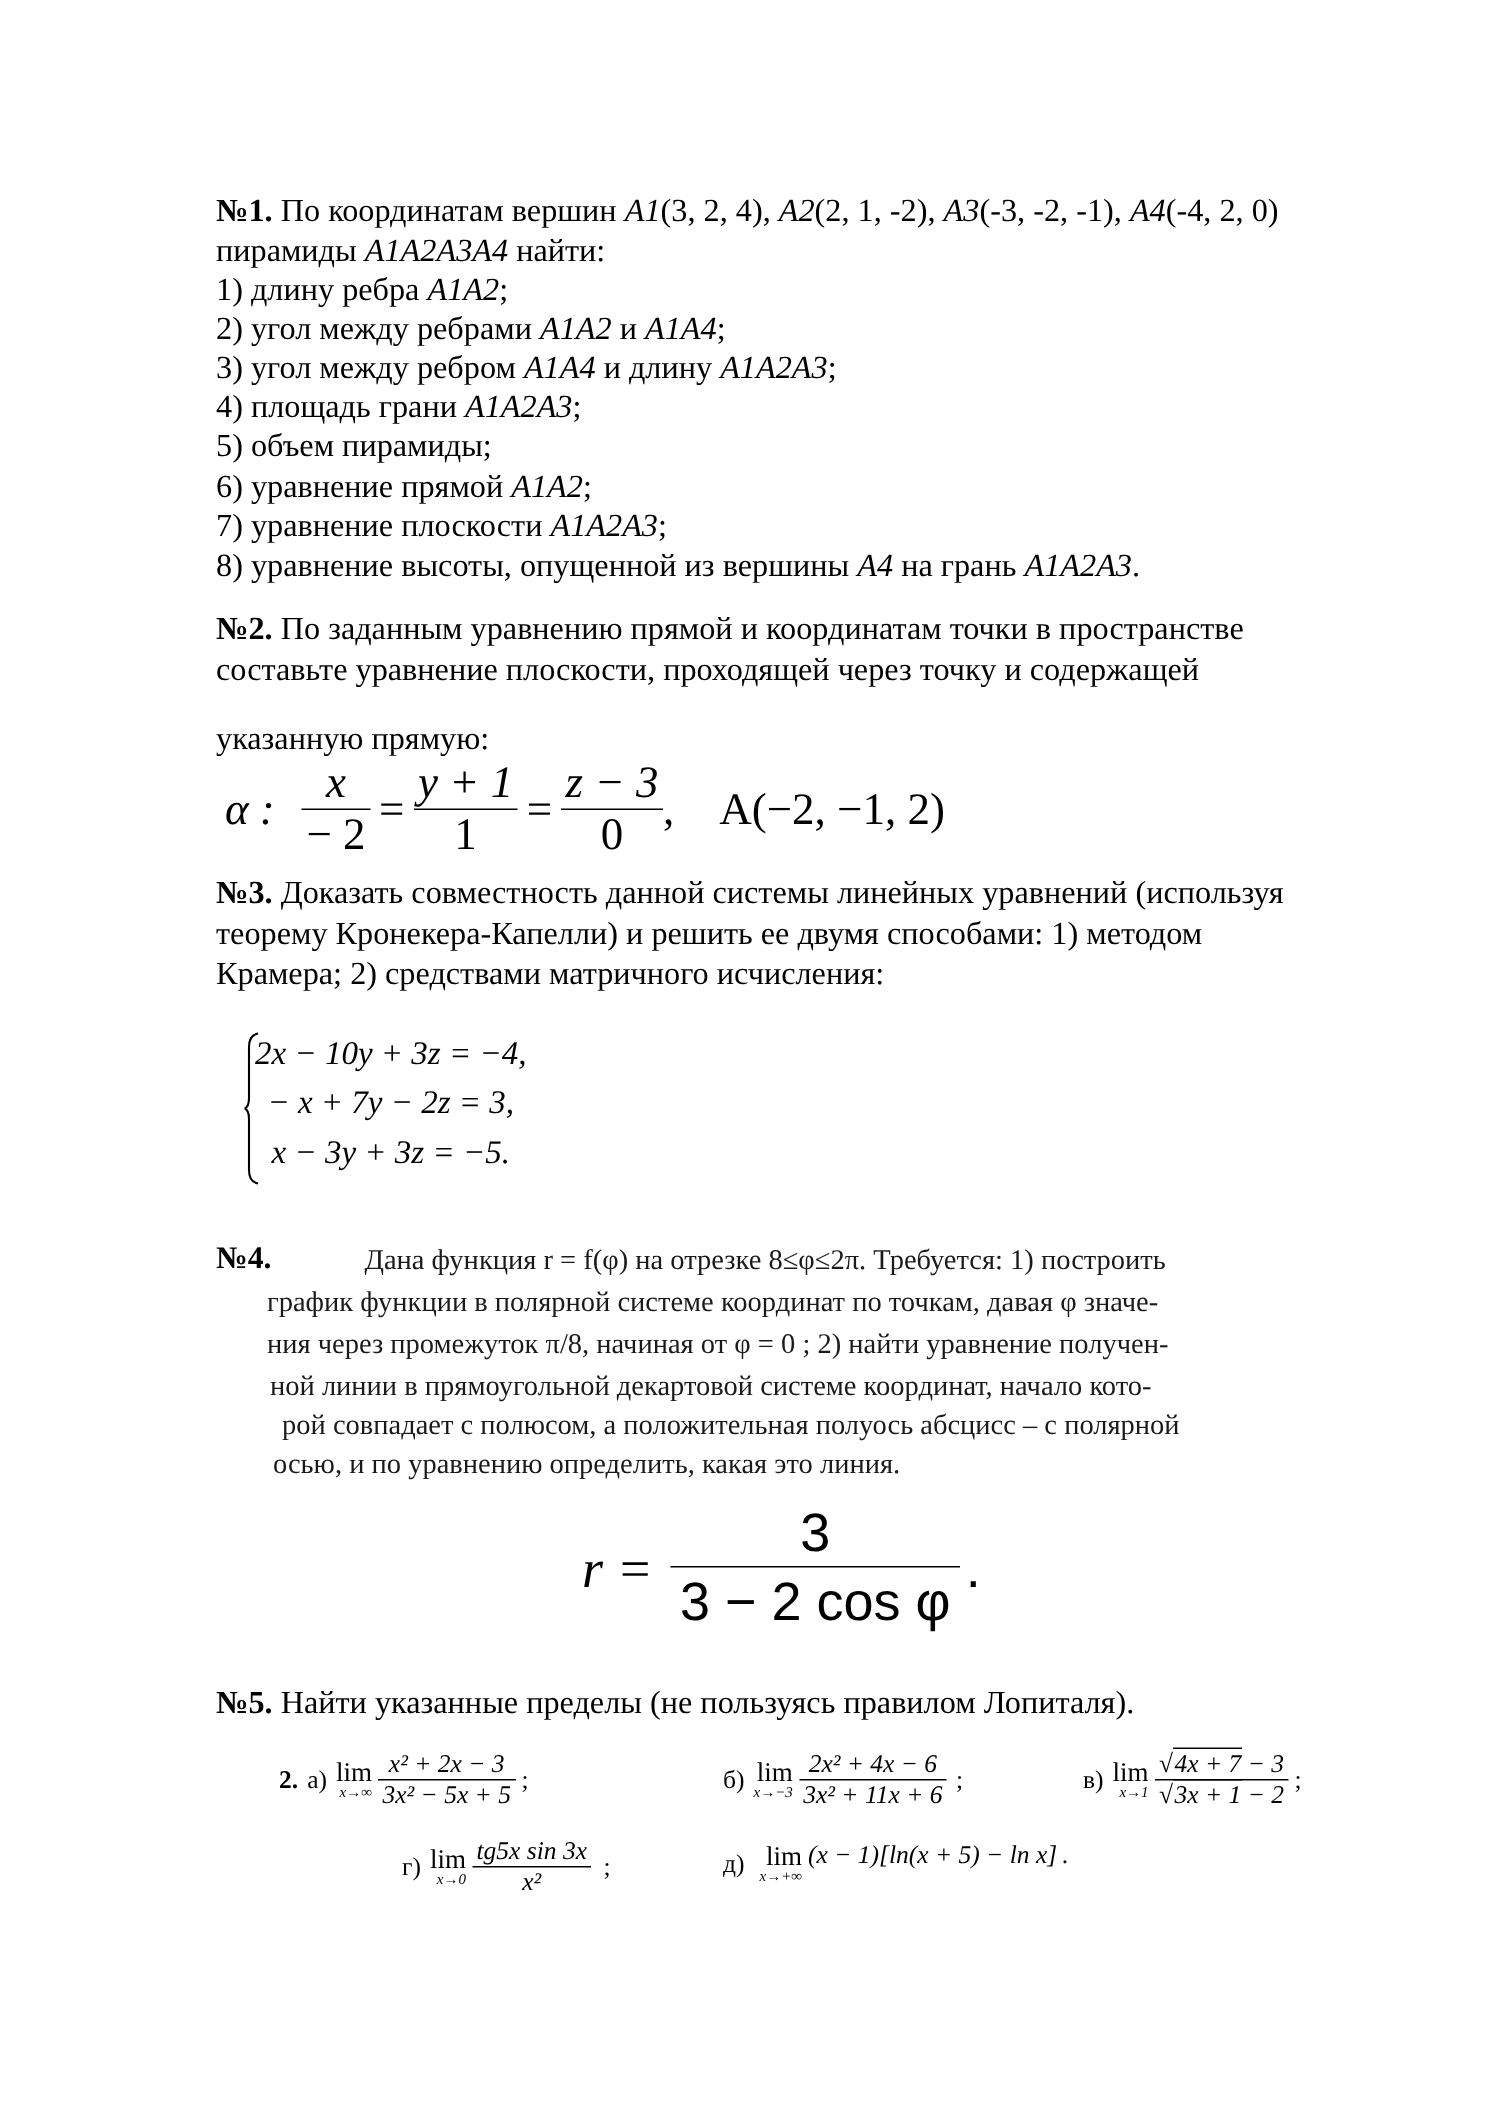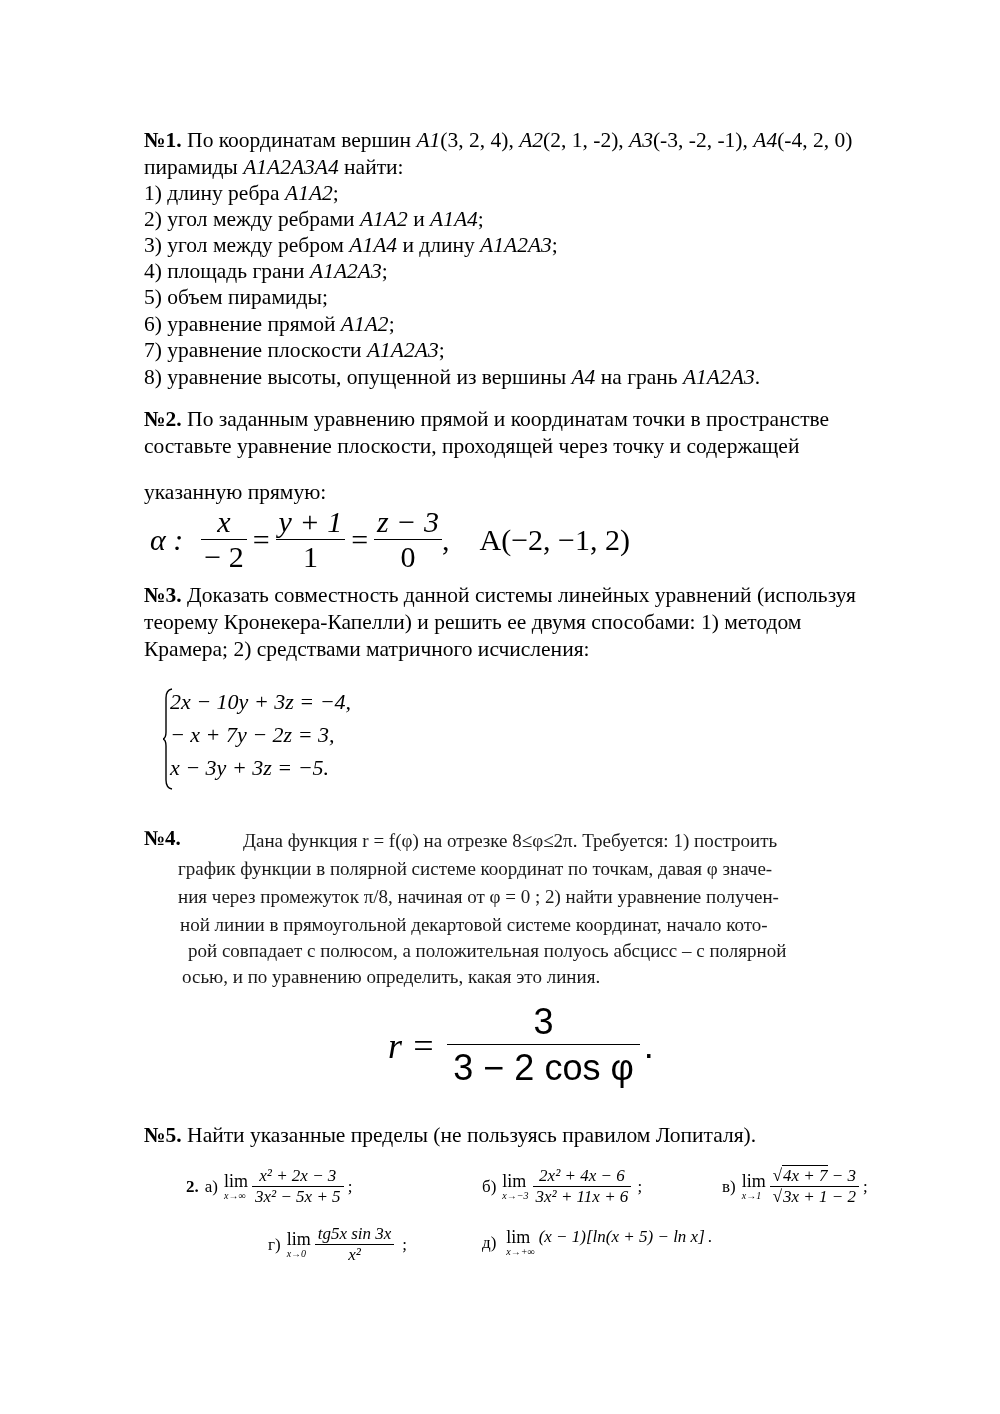--- a/index.html
+++ b/index.html
@@ -3,32 +3,32 @@
 <meta charset="utf-8">
 <style>
   html, body { margin: 0; padding: 0; background: #ffffff; }
   body {
     width: 1000px; height: 1414px; position: relative; overflow: hidden;
     font-family: "Liberation Serif", serif; color: #000;
   }
   .abs { position: absolute; }
   .line { position: absolute; left: 144px; font-size: 21.5px; line-height: 26px; white-space: nowrap; }
   .num { font-weight: bold; }
-  i, .it { font-style: italic; }
+  i, .it { font-style: italic; text-align: center; }
   .frac { display: inline-flex; flex-direction: column; align-items: center; vertical-align: middle; }
   .frac .n { padding: 0 3px; }
   .frac .d { border-top: 1.5px solid #000; padding: 0 3px; width: 100%; text-align: center; box-sizing: border-box; }
   .big { font-size: 30px; }
   .eqsign { padding: 0 6px; }
   .sys { position: absolute; left: 170px; top: 685px; font-size: 22px; }
   .sys .row { height: 33px; line-height: 33px; white-space: nowrap; }
   .brace { position: absolute; left: 163px; top: 688px; width: 10px; height: 102px; }
   .p4 { position: absolute; font-size: 19px; line-height: 26px; white-space: nowrap; color: #1a1a1a; }
   .lim-block { position: absolute; display: inline-flex; align-items: center; font-size: 17px; white-space: nowrap; }
-  .lim { display: inline-flex; flex-direction: column; align-items: flex-start; margin: 0 4px 0 6px; }
+  .lim { display: inline-flex; flex-direction: column; align-items: flex-end; margin: 0 4px 0 6px; }
   .lim .word { font-size: 18px; line-height: 18px; }
   .lim .sub { font-size: 10px; font-style: italic; line-height: 11px; }
   .sm .n, .sm .d { font-size: 17px; line-height: 20px; }
   .sqrt { border-top: 1.3px solid #000; padding-left: 1px; }
 </style>
 </head>
 <body>
 
 <div class="line" style="top:127px">
   <span class="num">№1.</span>

